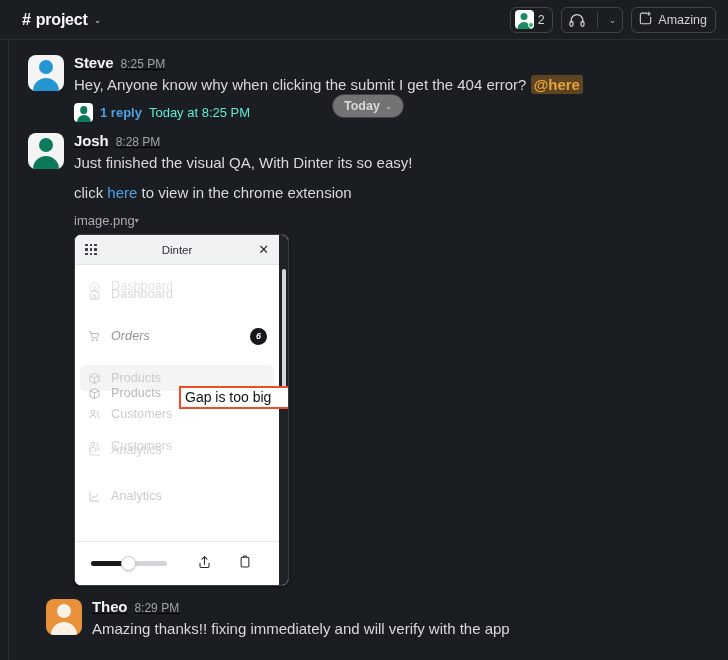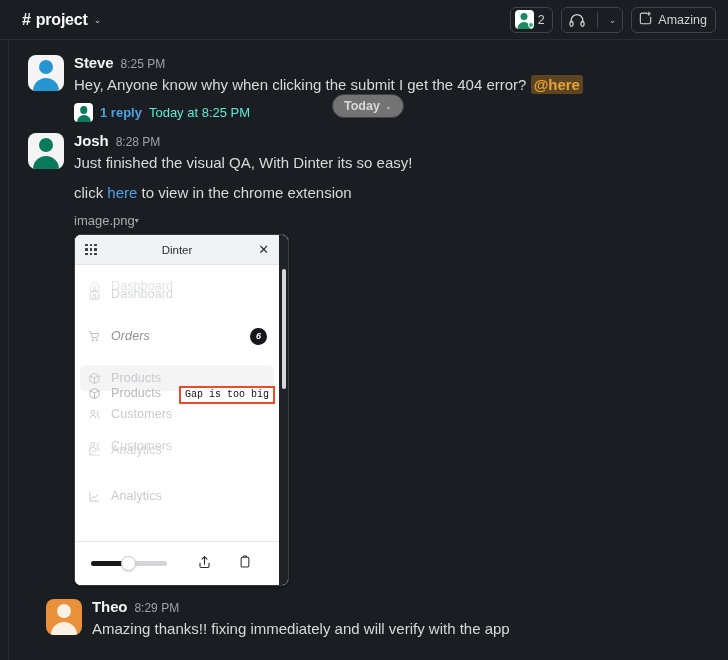--- a/index.html
+++ b/index.html
@@ -93,21 +93,21 @@
     margin-top: 1px;
   }
   .avatar .head { position:absolute; top:5px; left:50%; transform:translateX(-50%); width:14px; height:14px; border-radius:50%;}
   .avatar .body { position:absolute; bottom:-1px; left:50%; transform:translateX(-50%); width:26px; height:14px; border-radius:13px 13px 0 0;}
   .av-blue .head, .av-blue .body { background:#2596d1; }
   .av-green .head, .av-green .body { background:#0b7a5c; }
   .av-orange { background:#e8913a; }
   .av-orange .head, .av-orange .body { background:#fbf0e4; }
 
   .msg-body { margin-left: 10px; flex: 1; min-width: 0; }
-  .msg-head { display: flex; align-items: baseline; gap: 7px; line-height: 1.2; }
+  .msg-head { display: flex; align-items: baseline; gap: 7px; line-height: 1.2; text-decoration: underline; }
   .author { color: #f3f3f3; font-size: 15px; font-weight: bold; letter-spacing: -0.1px;}
   .time { color: #9fa2a6; font-size: 12px; }
   .msg-text {
     color: #d8d9da;
     font-size: 15px;
     line-height: 22px;
     margin-top: 2px;
     word-wrap: break-word;
   }
   .msg-text + .msg-text { margin-top: 8px; }
@@ -214,25 +214,25 @@
     background:#15171a; color:#fff;
     font-size: 9px; font-weight:bold;
     display:flex; align-items:center; justify-content:center;
   }
 
   .annot {
     position:absolute;
     left: 104px; top: 121px;
     border: 2.5px solid #f04a28;
     background:#ffffff;
-    padding: 1px 4px 2px 4px;
-    font-size: 10px;
+    padding: 1px 20px 2px 4px;
+    font-size: 14px;
     color: #111;
     white-space: nowrap;
-    font-family: Liberation Mono, monospace;
+    font-family: Liberation Sans, sans-serif;
     z-index: 6;
   }
 
   .dinter-foot {
     height: 44px;
     border-top: 1px solid #e6e7ea;
     background:#fff;
     display:flex; align-items:center;
     padding: 0 16px;
     gap: 0;

